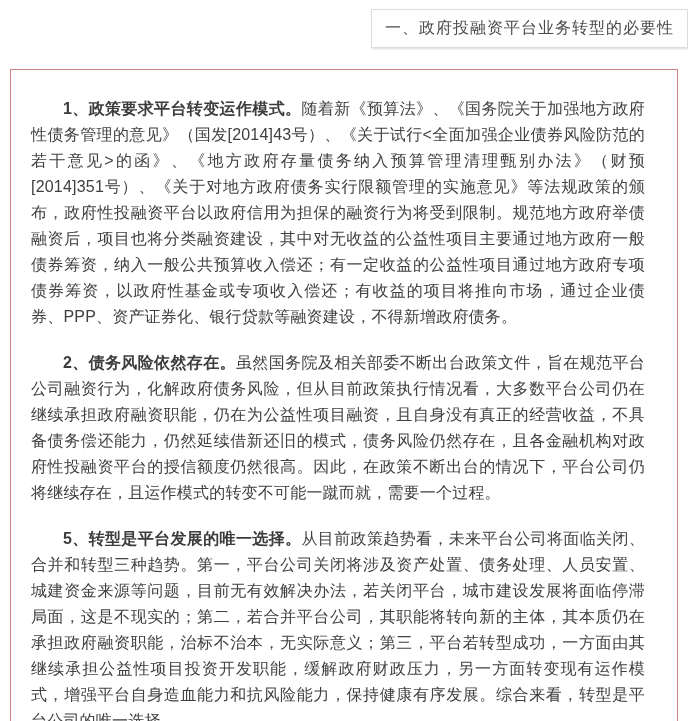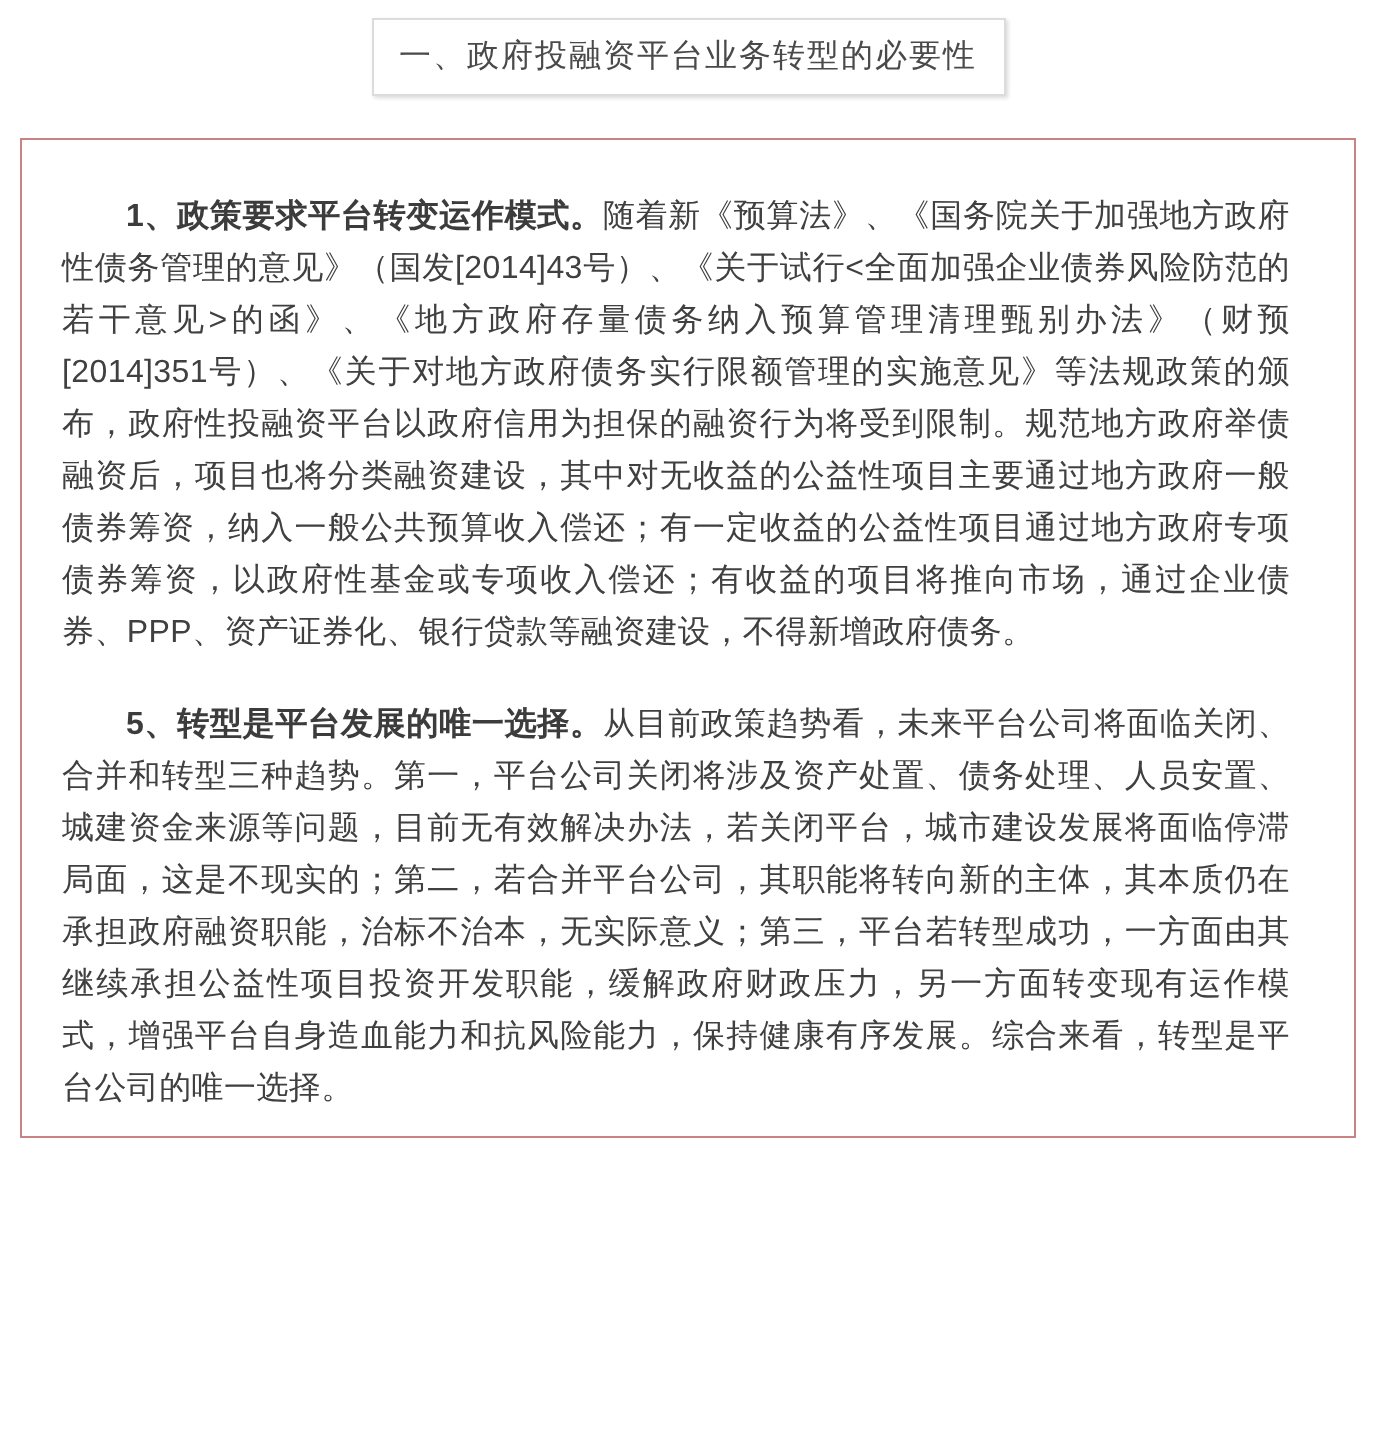--- a/index.html
+++ b/index.html
@@ -3,21 +3,21 @@
 <meta charset="utf-8">
 <style>
   html, body {
     margin: 0;
     padding: 0;
     background: #ffffff;
     width: 688px;
     font-family: "Liberation Sans", sans-serif;
   }
   .title-wrap {
-    text-align: center;
+    text-align: right;
     padding-top: 9px;
   }
   .title-box {
     display: inline-block;
     border: 1px solid #dcdcdc;
     box-shadow: 1px 1px 2px rgba(0,0,0,0.15);
     padding: 8px 13px;
     font-size: 16px;
     color: #4a4a4a;
     letter-spacing: 1px;
@@ -53,15 +53,18 @@
   <div class="title-box">
     <span>一、政府投融资平台业务转型的必要性</span>
   </div>
 </div>
 
 <div class="panel">
   <p>
     <span class="lead">1、政策要求平台转变运作模式。</span><span>随着新《预算法》、《国务院关于加强地方政府性债务管理的意见》（国发[2014]43号）、《关于试行&lt;全面加强企业债券风险防范的若干意见&gt;的函》、《地方政府存量债务纳入预算管理清理甄别办法》（财预[2014]351号）、《关于对地方政府债务实行限额管理的实施意见》等法规政策的颁布，政府性投融资平台以政府信用为担保的融资行为将受到限制。规范地方政府举债融资后，项目也将分类融资建设，其中对无收益的公益性项目主要通过地方政府一般债券筹资，纳入一般公共预算收入偿还；有一定收益的公益性项目通过地方政府专项债券筹资，以政府性基金或专项收入偿还；有收益的项目将推向市场，通过企业债券、PPP、资产证券化、银行贷款等融资建设，不得新增政府债务。</span>
   </p>
   <p>
+    <span class="lead">2、债务风险依然存在。</span><span>虽然国务院及相关部委不断出台政策文件，旨在规范平台公司融资行为，化解政府债务风险，但从目前政策执行情况看，大多数平台公司仍在继续承担政府融资职能，仍在为公益性项目融资，且自身没有真正的经营收益，不具备债务偿还能力，仍然延续借新还旧的模式，债务风险仍然存在，且各金融机构对政府性投融资平台的授信额度仍然很高。因此，在政策不断出台的情况下，平台公司仍将继续存在，且运作模式的转变不可能一蹴而就，需要一个过程。</span>
+  </p>
+  <p>
     <span class="lead">5、转型是平台发展的唯一选择。</span><span>从目前政策趋势看，未来平台公司将面临关闭、合并和转型三种趋势。第一，平台公司关闭将涉及资产处置、债务处理、人员安置、城建资金来源等问题，目前无有效解决办法，若关闭平台，城市建设发展将面临停滞局面，这是不现实的；第二，若合并平台公司，其职能将转向新的主体，其本质仍在承担政府融资职能，治标不治本，无实际意义；第三，平台若转型成功，一方面由其继续承担公益性项目投资开发职能，缓解政府财政压力，另一方面转变现有运作模式，增强平台自身造血能力和抗风险能力，保持健康有序发展。综合来看，转型是平台公司的唯一选择。</span>
   </p>
 </div>
 
 </body></html>

